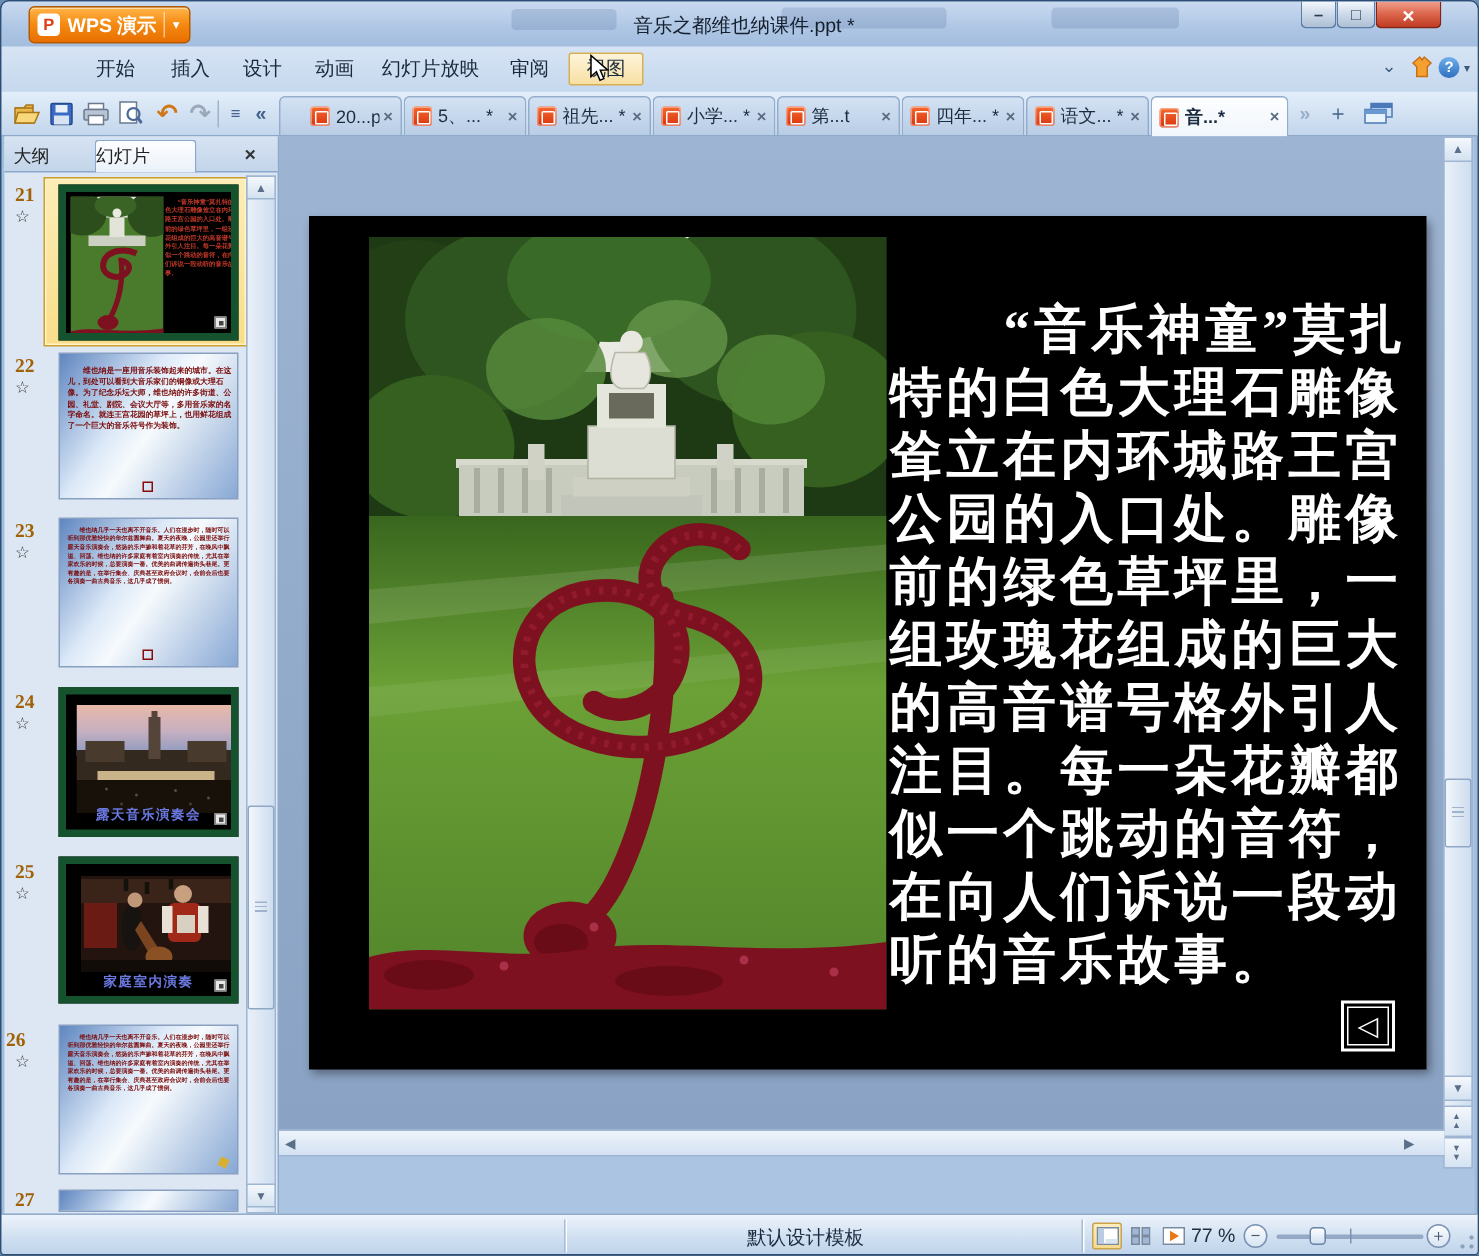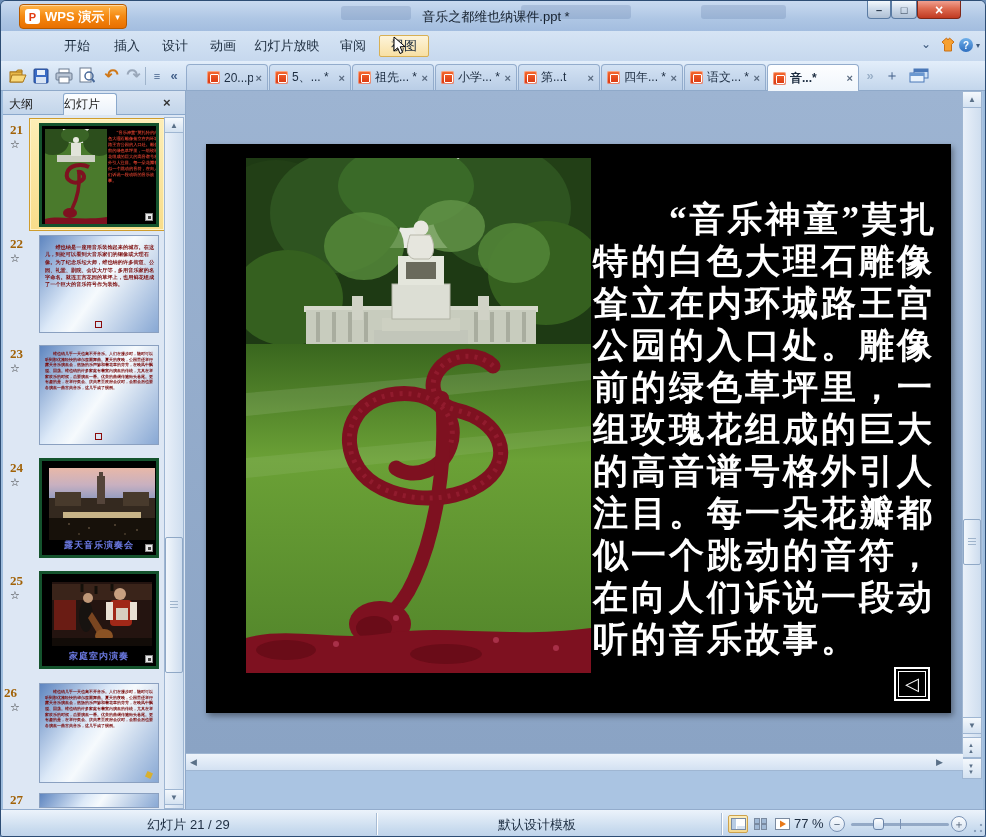--- a/index.html
+++ b/index.html
@@ -46,21 +46,21 @@
   .doctab .x{color:#5a6b80;font-size:11px;font-weight:bold;margin-left:3px;}
   .tool-glyph{font-size:13px;color:#44618a;font-weight:bold;}
 
   
   #sidebar{left:2px;top:90px;width:183px;height:718px;background:#dde7f4;border-right:1px solid #8fa9c9;}
   #sidebar-tabs{left:0;top:0;width:182px;height:24px;background:linear-gradient(#d7e3f2,#c3d5ea);border-bottom:1px solid #8aa8cc;}
   .sidetab{position:absolute;top:2px;height:22px;line-height:22px;font-size:12px;color:#222;}
   .sidetab.active{background:linear-gradient(#fdfeff,#eaf1fa);border:1px solid #8aa8cc;border-bottom:none;border-radius:3px 3px 0 0;line-height:20px;}
   .thumb-num{font-family:"Liberation Serif","DejaVu Serif",serif;font-weight:bold;font-size:13px;color:#a16207;}
   .thumb-star{font-size:11px;color:#333;}
-  .thumb{border:3px solid #14532d;}
+  .thumb{border:5px solid #14532d;}
   .thumb.blue{background:linear-gradient(125deg,#5f86c0 0%,#dce9f8 38%,#f6fafd 52%,#88a8d4 100%);border:1px solid #8aa0c0;}
   .thumb.black{background:#000;}
   .sel-wrap{background:linear-gradient(#fdeeb6,#f8dd8a);border:1px solid #cf9d2e;box-shadow:inset 0 0 0 1px #fff3c8;}
   .tinytext{font-family:"Liberation Serif","DejaVu Serif",serif;font-weight:bold;color:#7a0a0a;
     font-size:10px;line-height:1.42;transform:scale(.52);transform-origin:0 0;width:192%;text-indent:2em;}
   .thumb-caption{position:absolute;left:0;right:0;bottom:3px;text-align:center;color:#6a78e0;font-weight:bold;font-size:9px;letter-spacing:1px;font-family:"Liberation Serif",serif;}
   .media-badge{position:absolute;right:3px;bottom:3px;width:8px;height:8px;background:#e8e8e8;border:1px solid #888;}
   .media-badge:after{content:"";position:absolute;left:2px;top:2px;width:3px;height:3px;background:#444;}
   .box-badge{position:absolute;left:50%;bottom:4px;width:7px;height:7px;margin-left:-4px;border:1px solid #8a0a0a;}
 
@@ -238,21 +238,21 @@
         <rect x="5" y="1" width="14" height="9" fill="#cfe2f6" stroke="#4a78b8"></rect>
         <rect x="5" y="1" width="14" height="3" fill="#4a78b8"></rect>
         <rect x="1" y="5" width="14" height="9" fill="#e8f2fc" stroke="#4a78b8"></rect>
         <rect x="1" y="5" width="14" height="3" fill="#6a98d0"></rect>
       </svg>
   </div>
 
   <div id="sidebar" class="abs">
     <div id="sidebar-tabs" class="abs"></div>
     <div class="sidetab abs" style="left:6px;width:52px;"><span>大纲</span></div>
-    <div class="sidetab active abs" style="left:60px;width:54px;"><span>幻灯片</span></div>
+    <div class="sidetab active abs" style="left:60px;width:68px;"><span>幻灯片</span></div>
     <div class="abs" style="left:160px;top:4px;font-size:13px;font-weight:bold;color:#333;">×</div>
 
     <div class="abs thumb-num" style="left:7px;top:31px;">21</div>
     <div class="abs thumb-star" style="left:7px;top:47px;">☆</div>
     <div class="sel-wrap abs" style="left:26px;top:27px;width:136px;height:113px;">
       <div class="thumb black abs" style="left:9px;top:4px;width:120px;height:104px;overflow:hidden;">
         <svg class="abs" style="left:3px;top:3px;" width="62" height="98" viewBox="0 0 62 98">
           <rect width="62" height="98" fill="#4a7a2c"></rect>
           <rect x="18" y="0" width="26" height="14" fill="#e4e6de"></rect>
           <ellipse cx="8" cy="12" rx="16" ry="14" fill="#2c4e1c"></ellipse>
@@ -470,21 +470,20 @@
       <span style="display:inline-block;width:8px;word-break:break-all;">▼▼</span>
     </div>
 
   <div id="hscroll" class="abs">
     <span class="harrow" style="left:4px;">◀</span>
     <span class="harrow" style="right:20px;">▶</span>
   </div>
 
 
   <div id="statusbar" class="abs">
-    <div class="abs" style="left:0;top:6px;width:375px;text-align:center;">幻灯片 21 / 29</div>
     <div class="vsep" style="left:375px;"></div>
     <div class="abs" style="left:497px;top:6px;">默认设计模板</div>
     <div class="vsep" style="left:720px;"></div>
 
     <div class="viewbtn pressed" style="left:727px;">
       <svg width="15" height="12" viewBox="0 0 15 12">
           <rect x=".5" y=".5" width="14" height="11" fill="#fff" stroke="#7a8aa0"></rect>
           <rect x="1" y="1" width="4" height="10" fill="#b8cce4"></rect>
           <rect x="6" y="8" width="8" height="3" fill="#d8e4f2"></rect>
         </svg>

